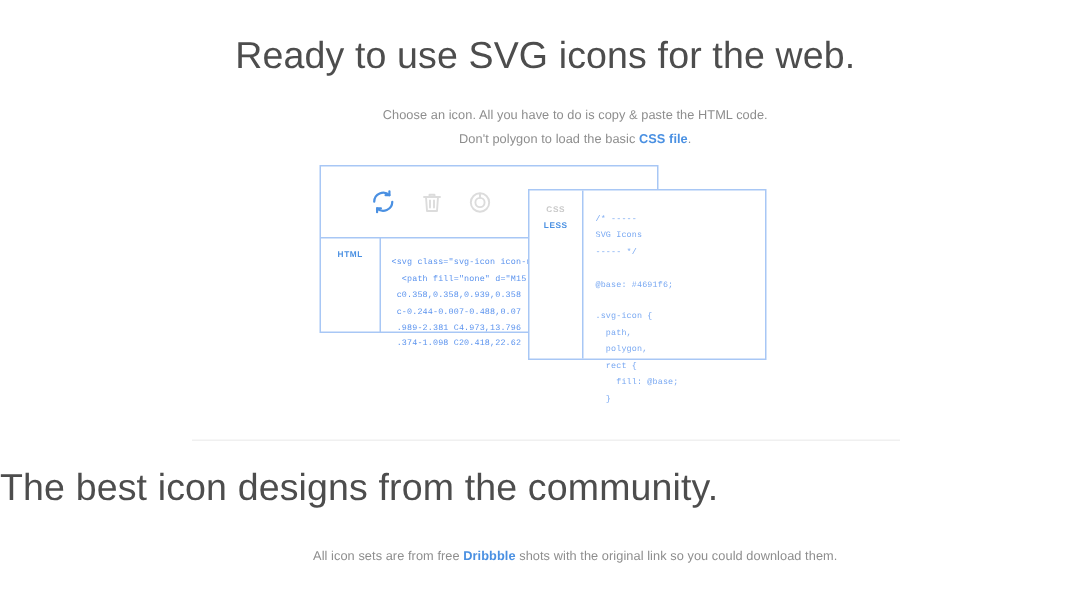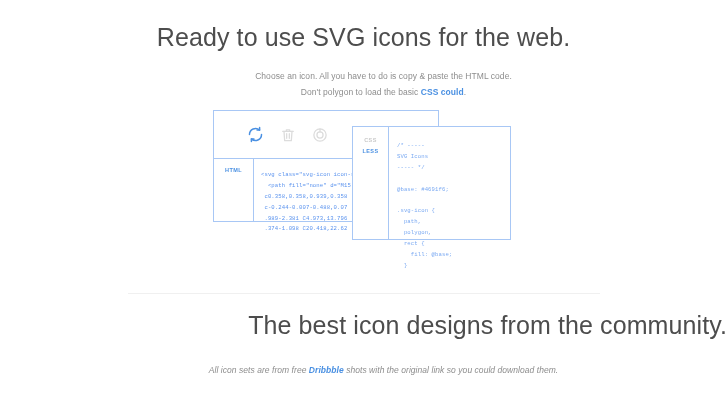--- a/index.html
+++ b/index.html
@@ -222,47 +222,46 @@
   }
 
   
   .section-two {
     position: absolute;
     top: 310px;
     left: 0;
     width: 727px;
   }
   .headline2 {
-    text-align: right;
+    text-align: left;
     font-size: 25px;
     font-weight: 400;
     color: #4d4d4d;
     margin: 0;
     letter-spacing: 0.1px;
     line-height: 1.2;
   }
   .subline2-wrap {
     text-align: center;
     padding-top: 22px;
-    font-style: italic;
   }
 </style>
 </head>
 <body>
 
 <div class="page">
 
   <div class="section-one">
 
     <h1 class="headline">Ready to use SVG icons for the web.</h1>
 
     <div class="subline-wrap">
       <p class="subline">Choose an icon. All you have to do is copy &amp; paste the HTML code.</p>
       <p class="subline">
-        <span>Don't polygon to load the basic </span><a class="link" href="#">CSS could</a><span>.</span>
+        <span>Don't polygon to load the basic </span><a class="link" href="#">CSS file</a><span>.</span>
       </p>
     </div>
 
     <div class="illustration">
 
       <div class="card-html">
 
         <div class="icon-row">
 
           <div class="icon-slot">

